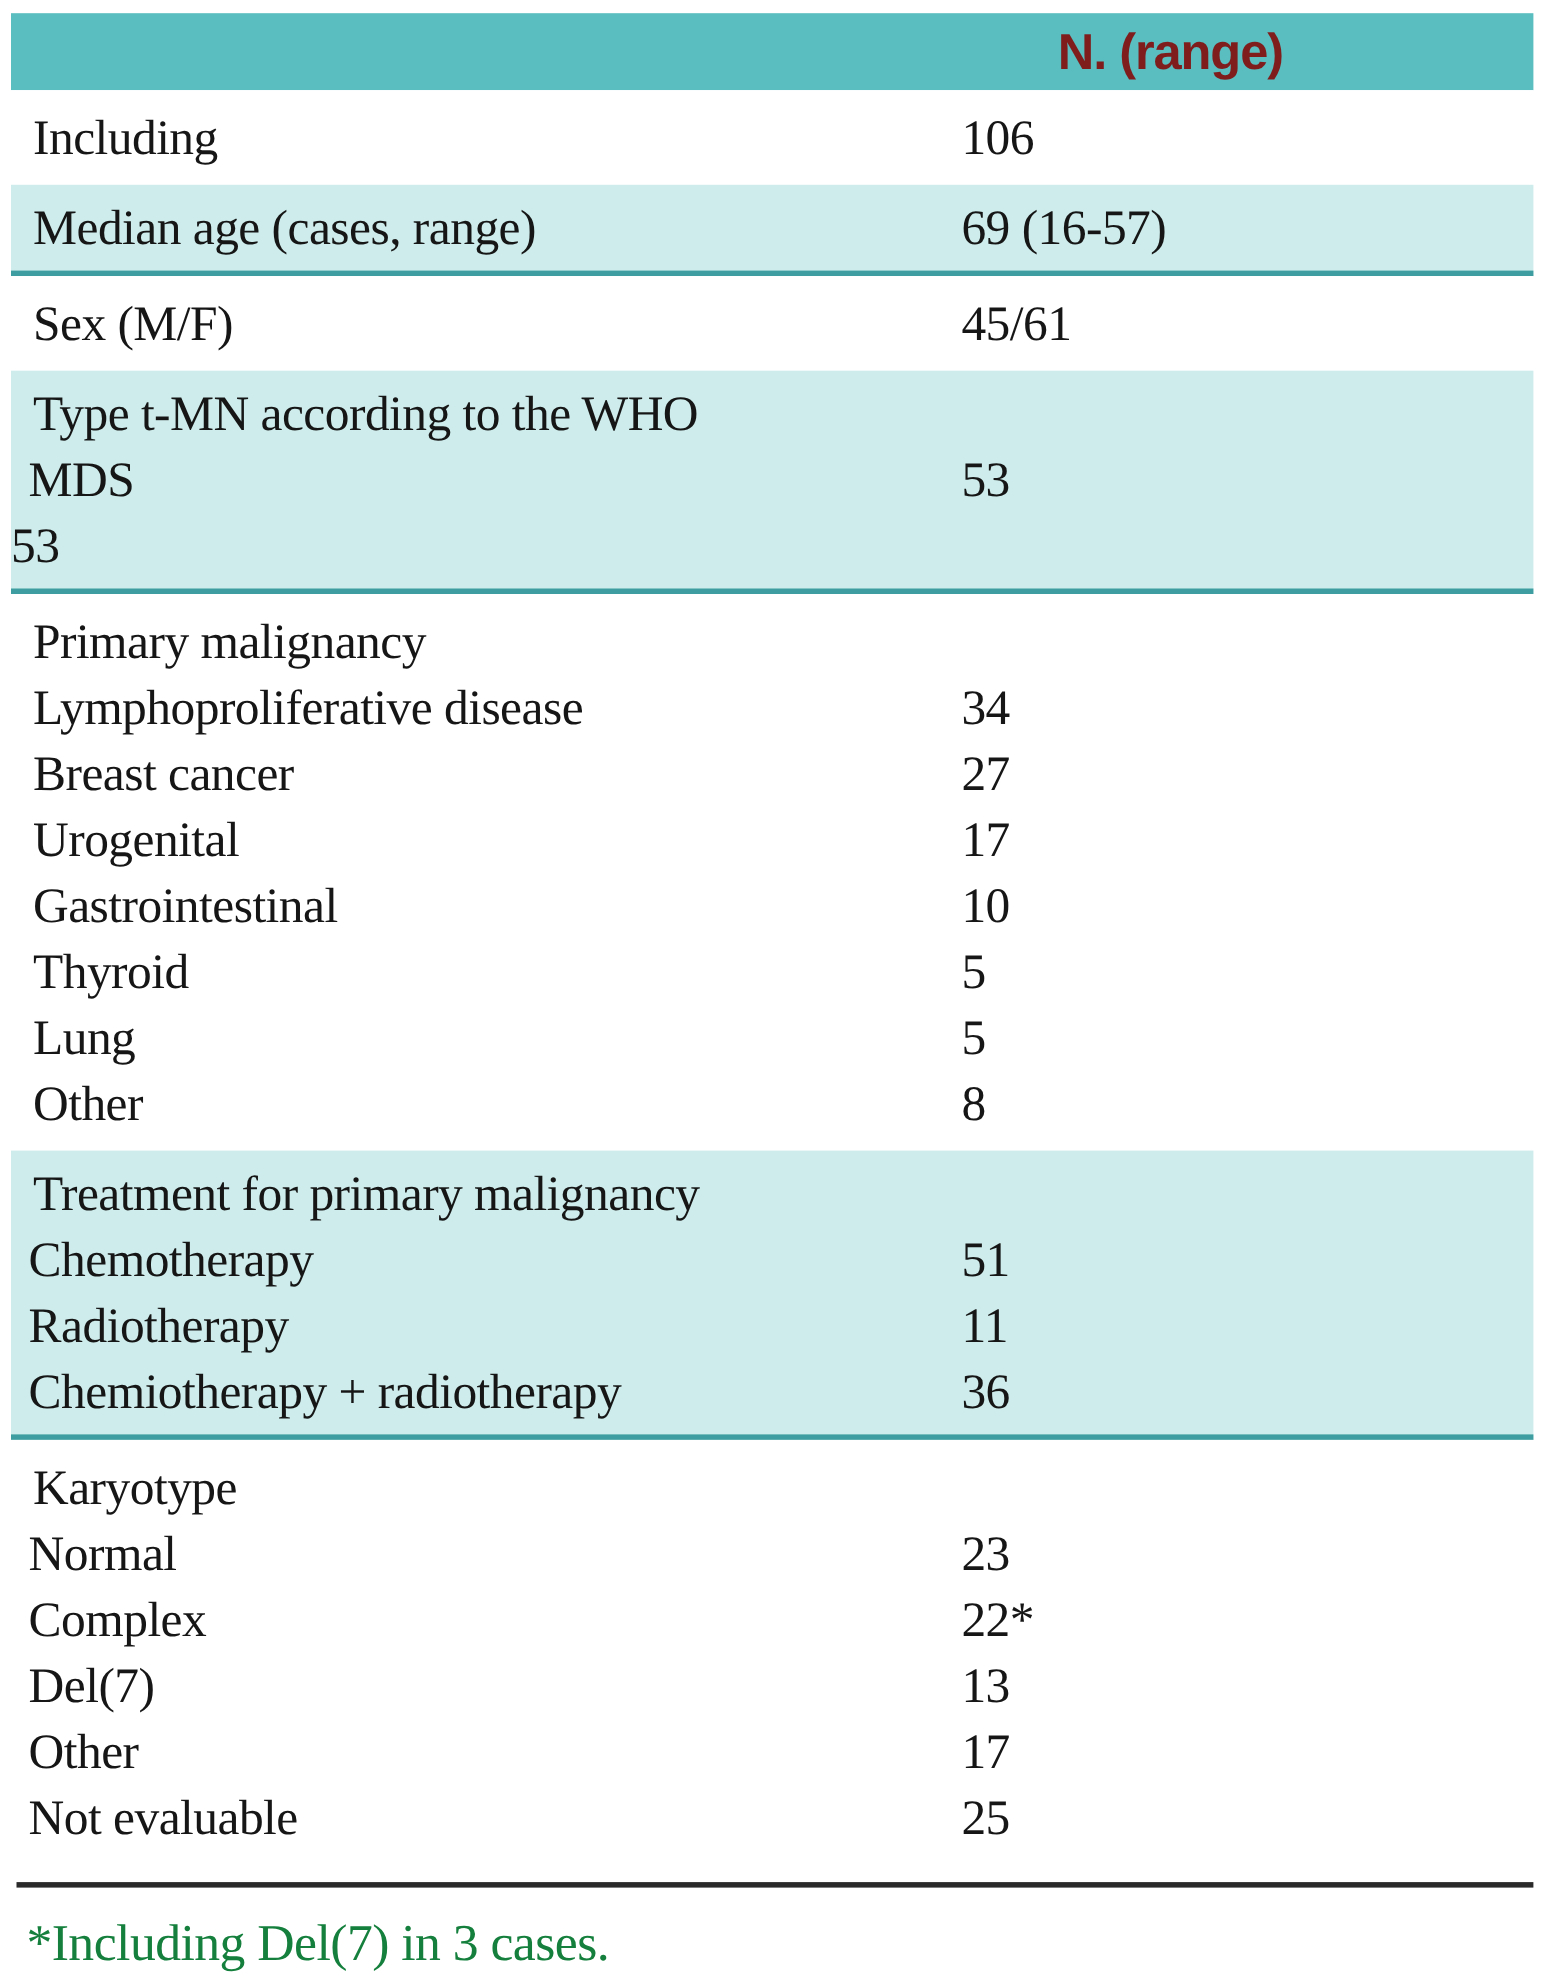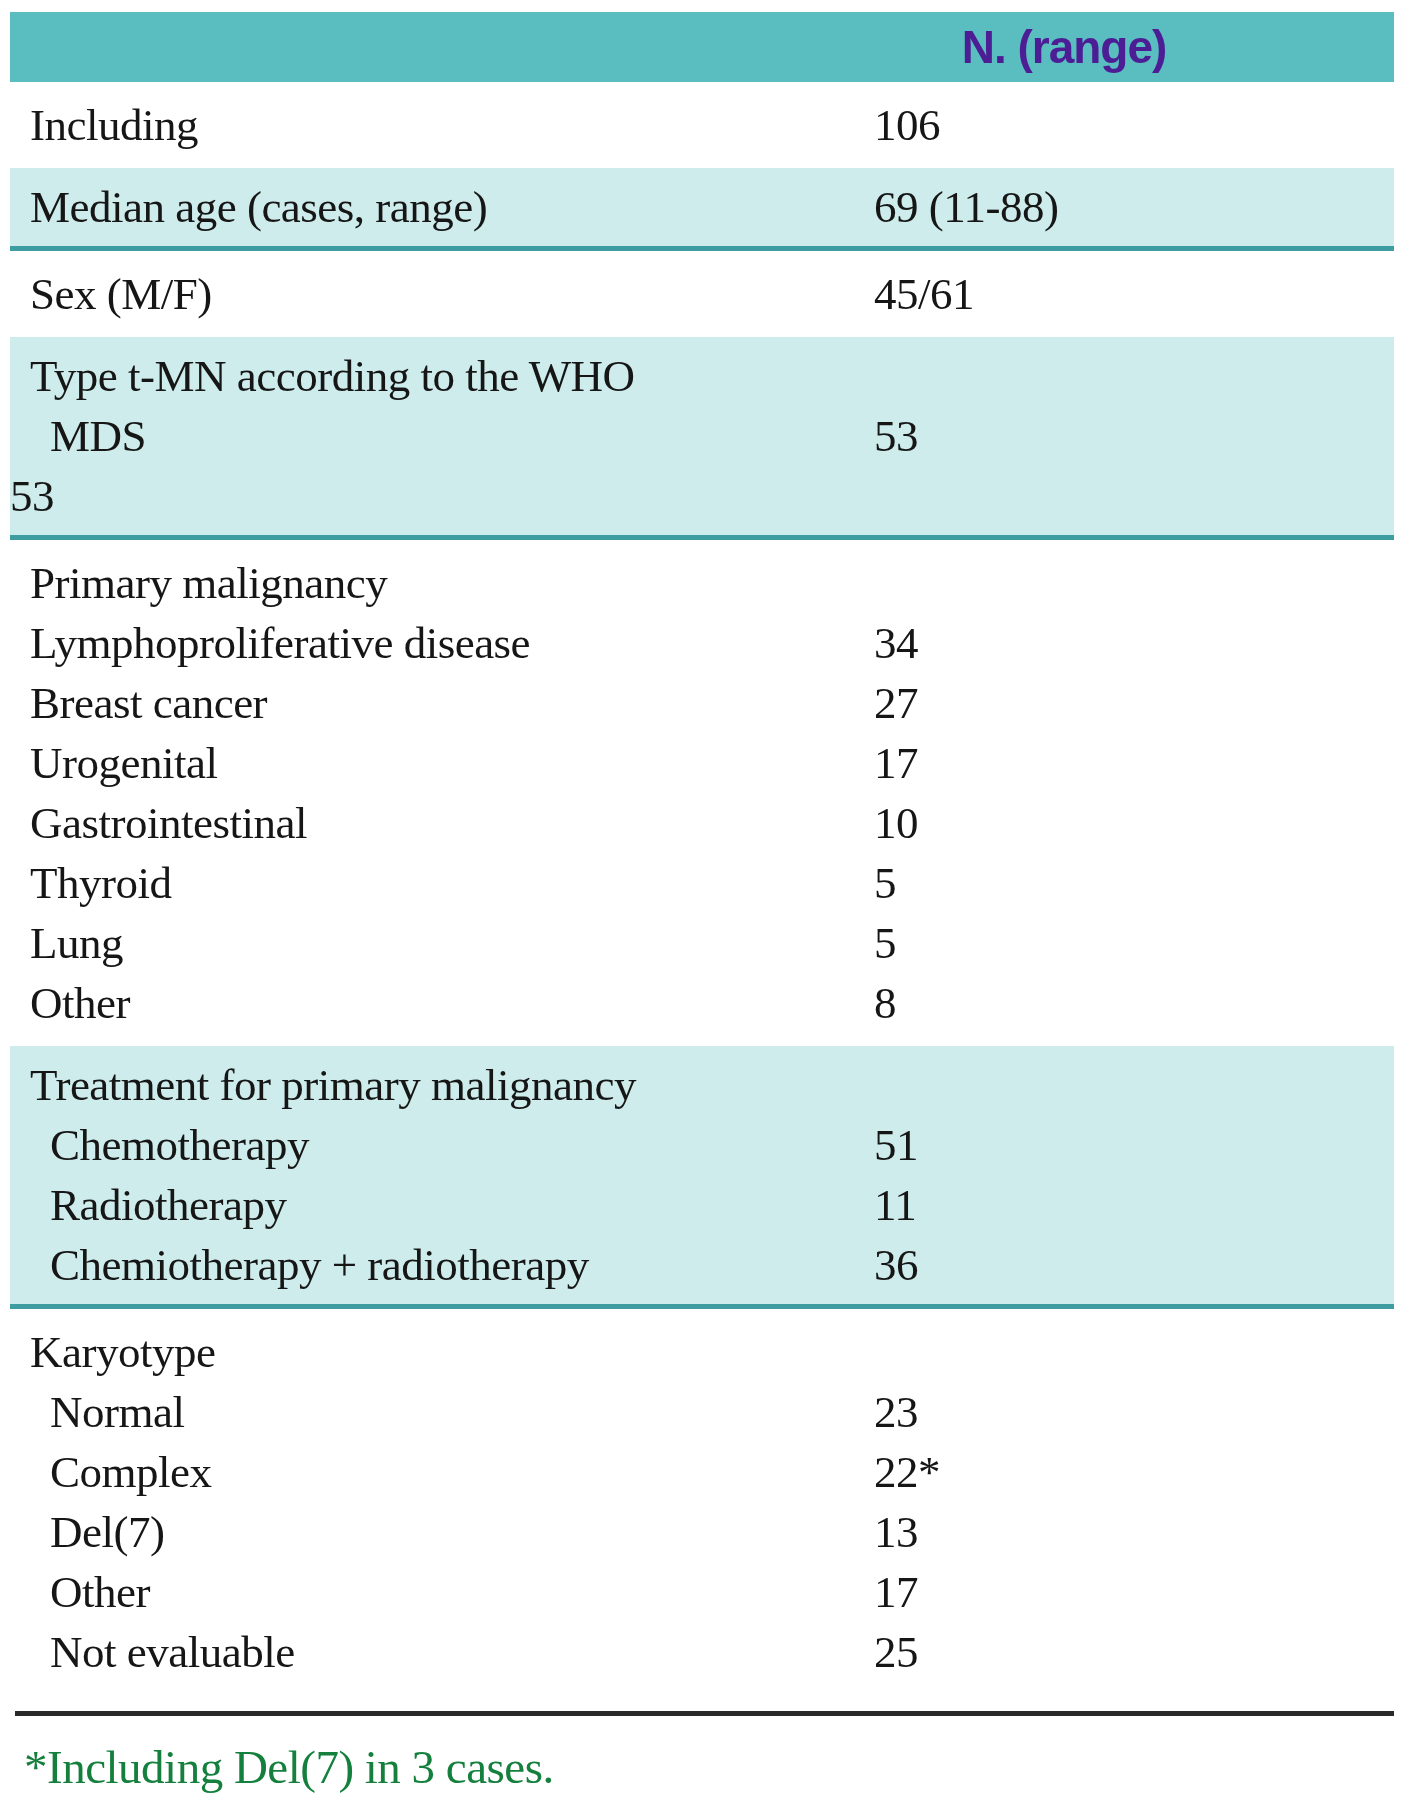--- a/index.html
+++ b/index.html
@@ -21,21 +21,21 @@
   .header-band {
     background: #5abdbf;
     height: 70px;
     display: grid;
     grid-template-columns: 1fr 380px;
     padding-right: 140px;
     align-items: center;
   }
   .col-header {
     text-align: center;
-    color: #4c1d95;
+    color: #7f1d1d;
     font-family: "Liberation Sans", sans-serif;
     font-weight: bold;
     font-size: 46px;
     letter-spacing: -1px;
   }
   .section { display: block; }
   .sec-white { background: #ffffff; padding: 13px 0; }
   .sec-teal {
     background: #cdeceb;
     padding: 9px 0;
@@ -46,21 +46,21 @@
     grid-template-columns: 1fr 380px;
     padding-right: 140px;
     line-height: 60px;
     font-size: 45px;
     letter-spacing: -0.5px;
   }
   .row .label {
     padding-left: 20px;
     white-space: nowrap;
   }
-  .row .label.indent { padding-left: 40px; }
+  .row .label.indent { padding-left: 16px; }
   .row .value { text-align: left; }
   .bottom-rule {
     height: 5px;
     background: #2a2a2a;
     margin: 16px 0 0 5px;
   }
   .footnote {
     font-size: 47px;
     margin-top: 24px;
     padding-left: 14px;
@@ -81,21 +81,21 @@
   <div class="section sec-white">
     <div class="row">
       <div class="label">Including</div>
       <div class="value">106</div>
     </div>
   </div>
 
   <div class="section sec-teal">
     <div class="row">
       <div class="label">Median age (cases, range)</div>
-      <div class="value">69 (11-88)</div>
+      <div class="value">69 (16-57)</div>
     </div>
   </div>
 
   <div class="section sec-white">
     <div class="row">
       <div class="label">Sex (M/F)</div>
       <div class="value">45/61</div>
     </div>
   </div>
 

